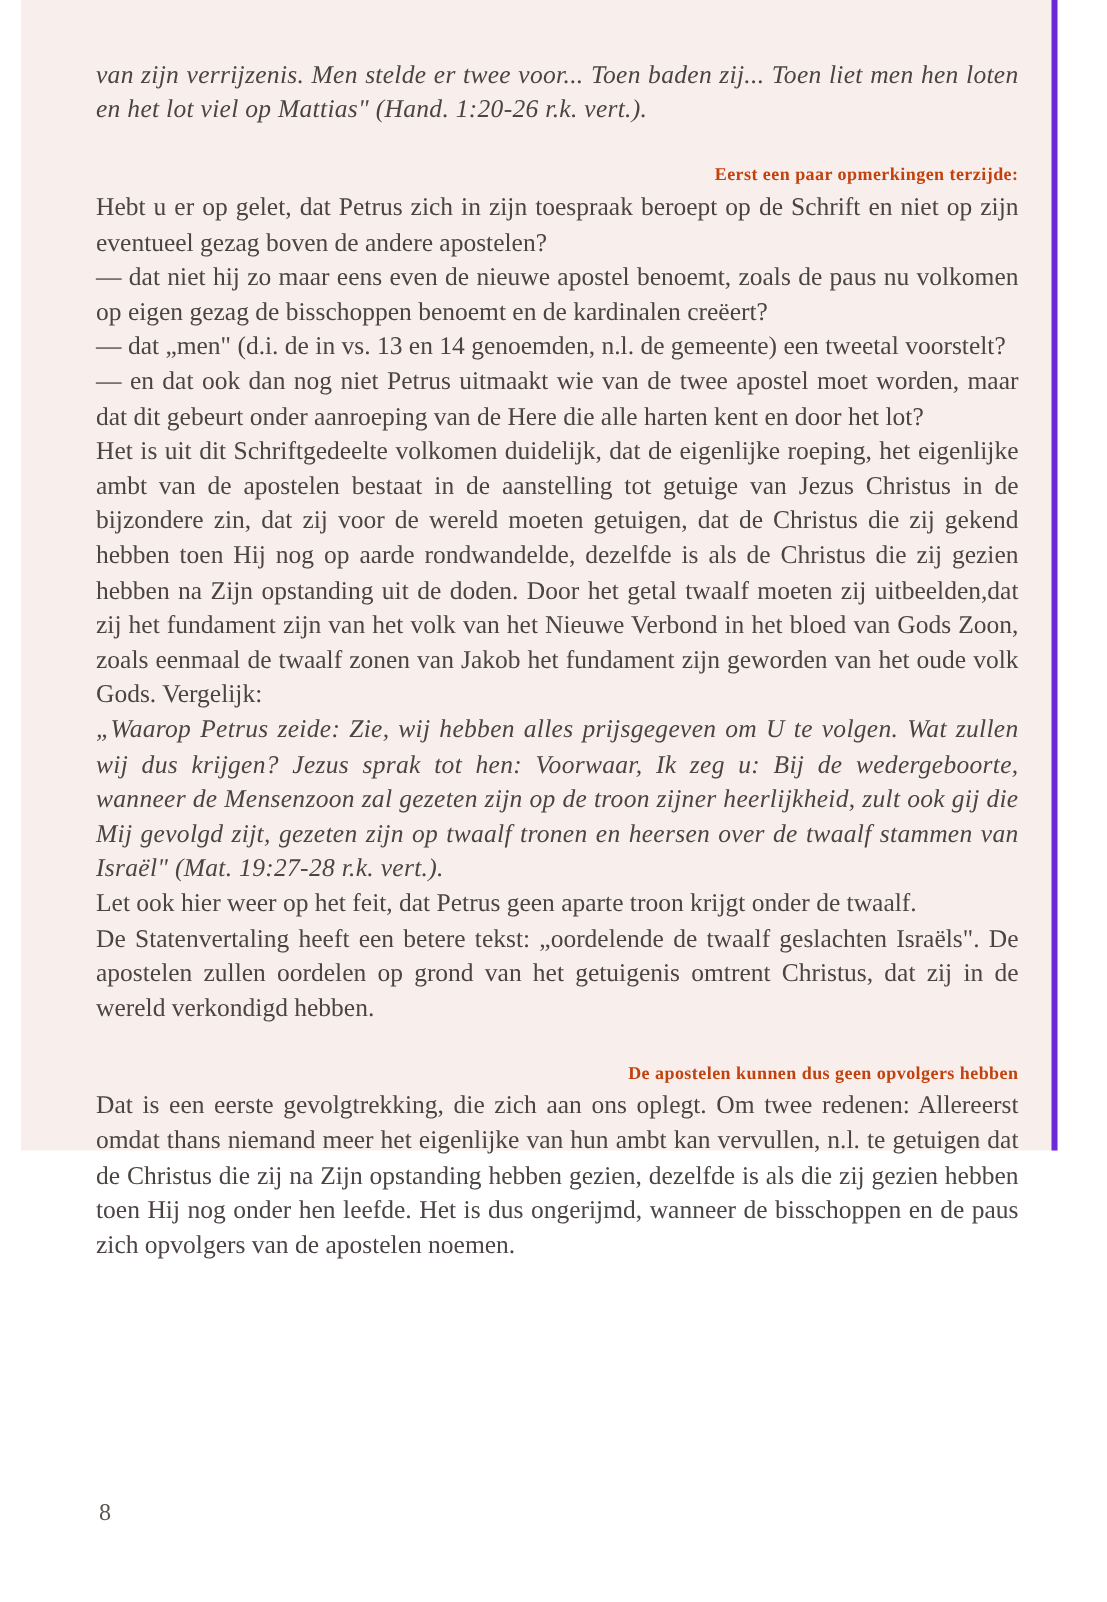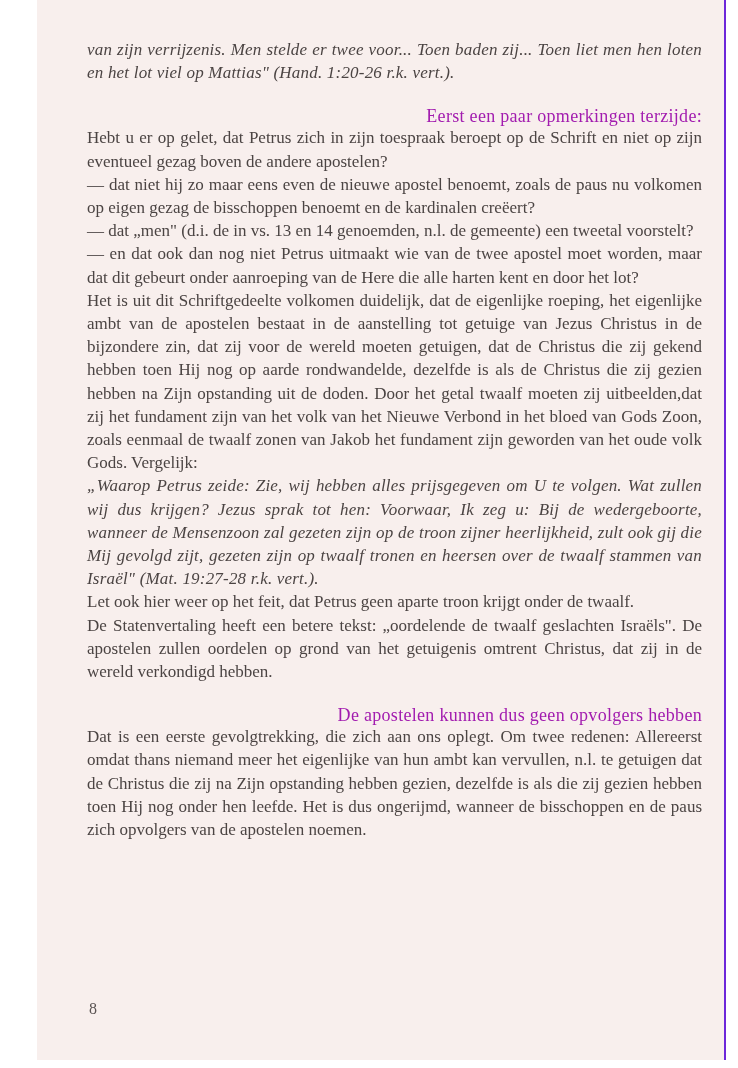--- a/index.html
+++ b/index.html
@@ -1,34 +1,34 @@
 <!DOCTYPE html>
 <html><head>
   <meta charset="utf-8">
   <style>
     html, body { margin: 0; padding: 0; background: #ffffff; }
     body { width: 738px; height: 1068px; position: relative; overflow: hidden; }
     .page {
-      position: absolute; left: 37px; top: 0; width: 687px; height: 1060px;
+      position: absolute; left: 14px; top: 0; width: 687px; height: 767px;
       background: #f8efed;
-      border-right: 2px solid #6d28d9;
+      border-right: 4px solid #6d28d9;
     }
     .content {
       position: absolute; left: 50px; top: 38px; width: 615px;
       font-family: "Liberation Serif", "DejaVu Serif", serif;
       color: #4b4443;
       font-size: 17px;
       line-height: 23.2px;
       text-align: justify;
     }
     .content p { margin: 0; }
     .italic { font-style: italic; letter-spacing: 0.2px; }
     .heading {
-      text-align: right; font-weight: normal; font-size: 18px;
-      color: #a21caf; letter-spacing: 0.3px;
+      text-align: right; font-weight: bold; font-size: 12px;
+      color: #c2410c; letter-spacing: 0.3px;
       line-height: 20px;
     }
     .gap-top { margin-top: 16px !important; }
     .gap-top-lg { margin-top: 22px !important; }
     .page-number {
       position: absolute; left: 52px; top: 1000px;
       font-family: "Liberation Serif", "DejaVu Serif", serif;
       font-size: 16px; color: #5a5352;
     }
   </style>

